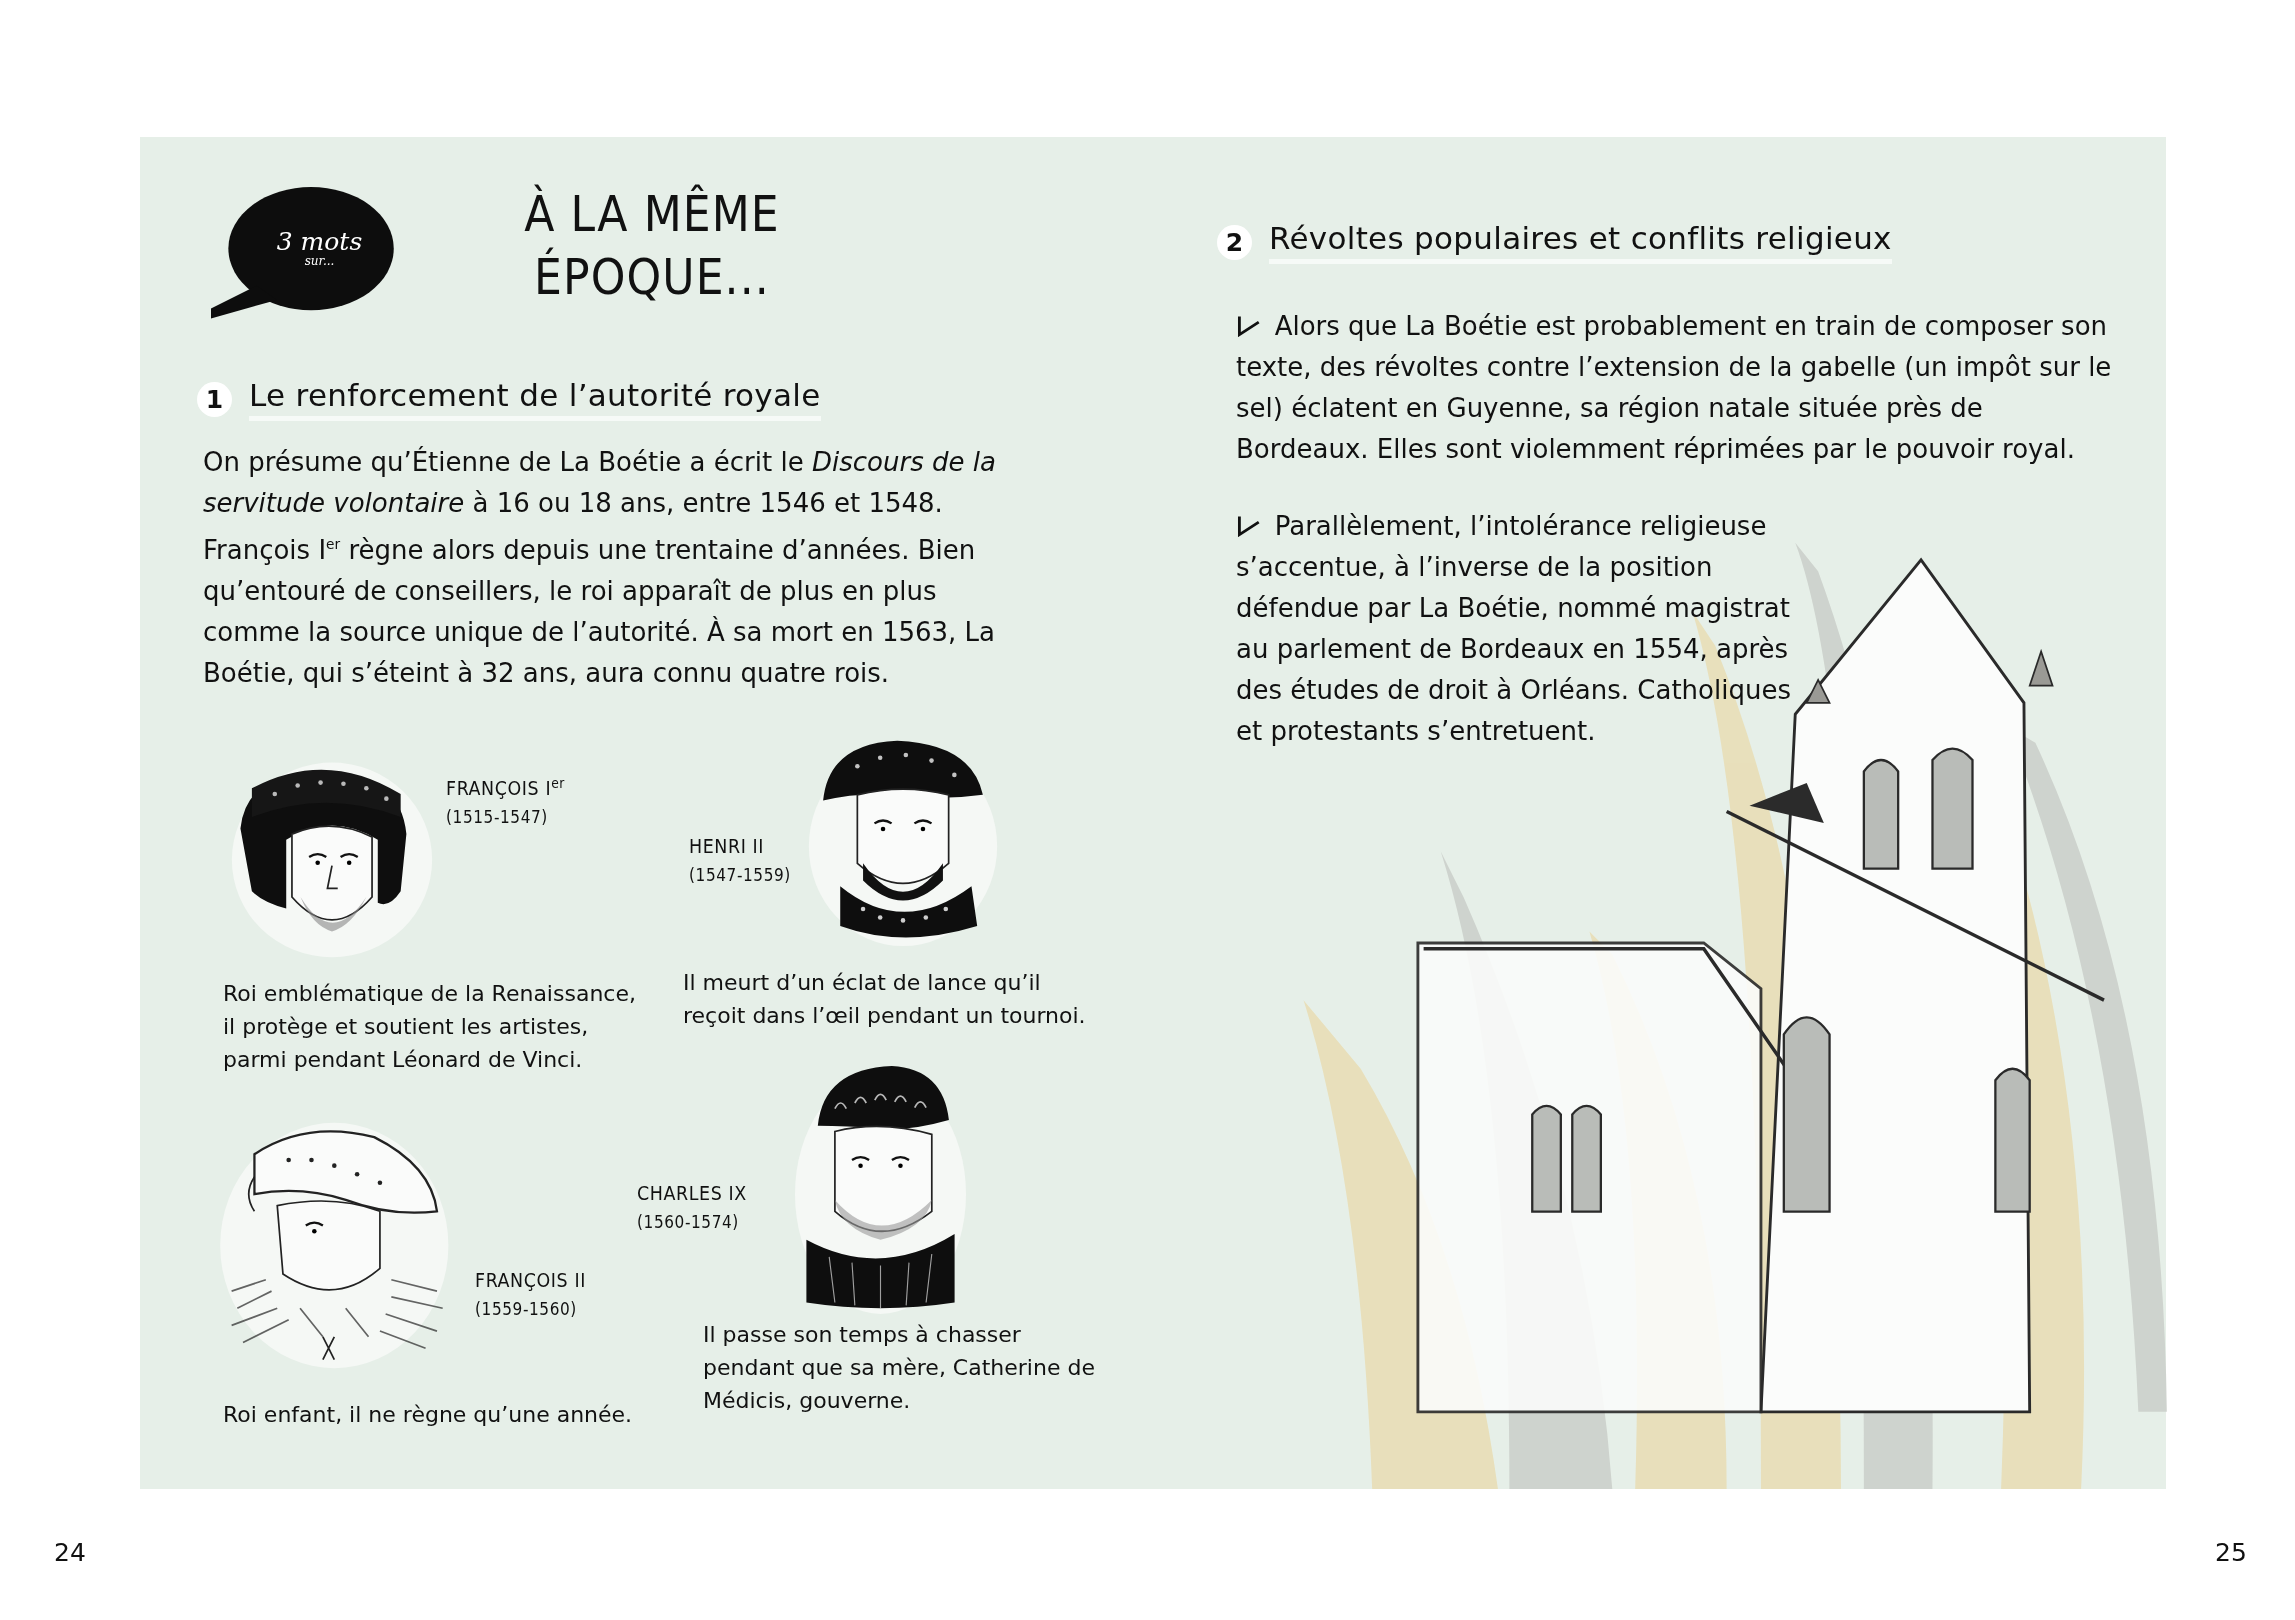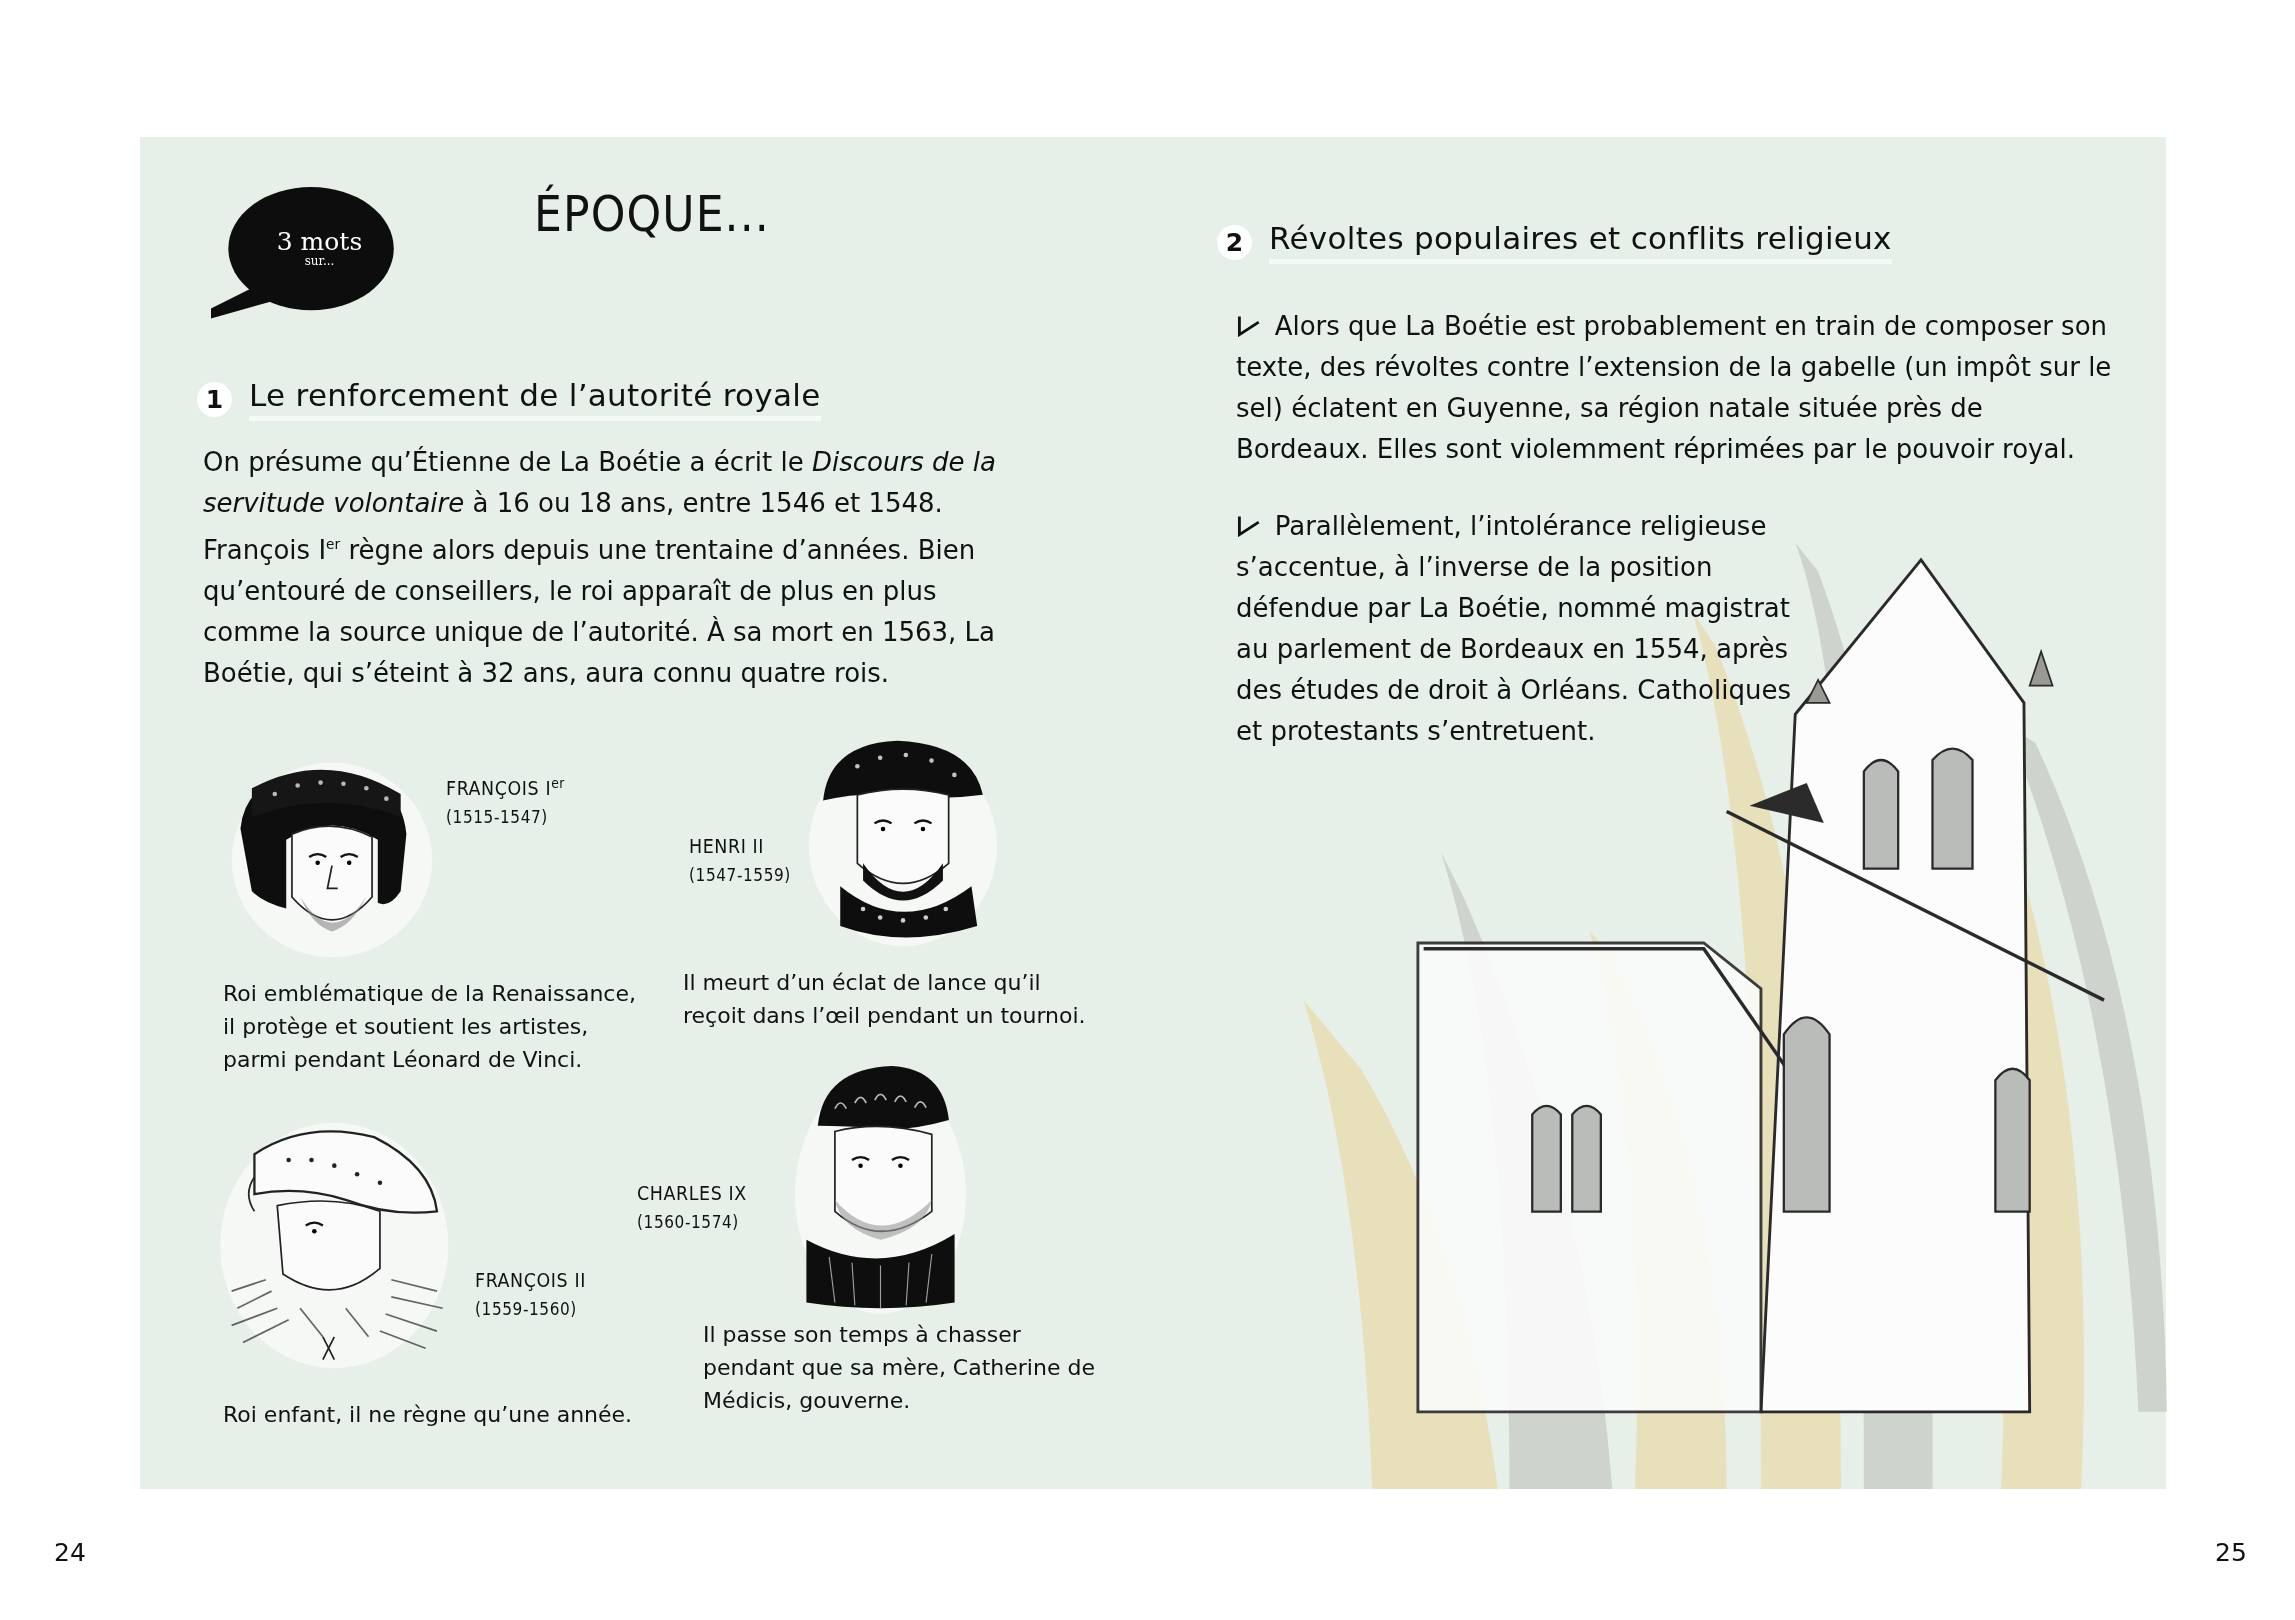--- a/index.html
+++ b/index.html
@@ -19,21 +19,21 @@
   }
 
   
   .bubble {
     position: absolute; left: 211px; top: 183px;
     width: 183px; height: 154px;
   }
   .bubble-text {
     position: absolute; left: 0; top: 0; width: 183px; height: 131px;
     display: flex; flex-direction: column; align-items: center; justify-content: center;
-    color: #fff; font-family: "DejaVu Serif", serif; 
+    color: #fff; font-family: "DejaVu Serif", serif; font-style: italic;
     line-height: 1.05;
   }
   .bubble-text .l1 { font-size: 25px; }
   .bubble-text .l2 { font-size: 12px; }
 
   .main-title {
     position: absolute; left: 492px; top: 183px;
     width: 320px; text-align: center;
     font-size: 49px; line-height: 63px; letter-spacing: 1.1px;
     font-family: "DejaVu Sans Condensed", "DejaVu Sans", sans-serif;
@@ -98,20 +98,21 @@
     <ellipse cx="175" cy="115" rx="145" ry="108" fill="#0d0d0d"></ellipse>
     <path d="M80 180 L-80 260 L115 205 Z" fill="#0d0d0d"></path>
   </svg>
   <div class="bubble-text" style="left:17px;">
     <span class="l1">3 mots</span>
     <span class="l2">sur...</span>
   </div>
 </div>
 
 <div class="main-title">
+  <div>À LA MÊME</div>
   <div>ÉPOQUE...</div>
 </div>
 
 <div class="sec-head" style="left:197px; top:377px;">
   <span class="sec-num">1</span>
   <span class="sec-title">Le renforcement de l’autorité royale</span>
 </div>
 
 <div class="body-text" style="left:203px; top:442px; width:823px;">
   <p>

